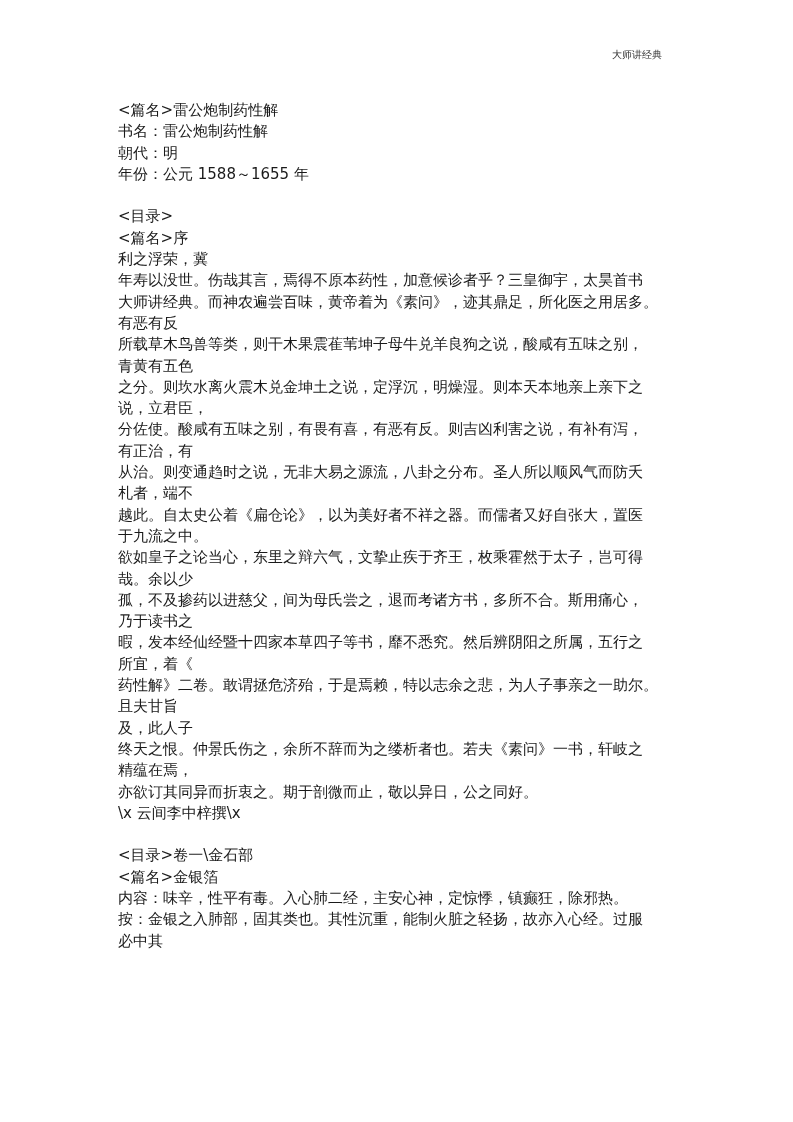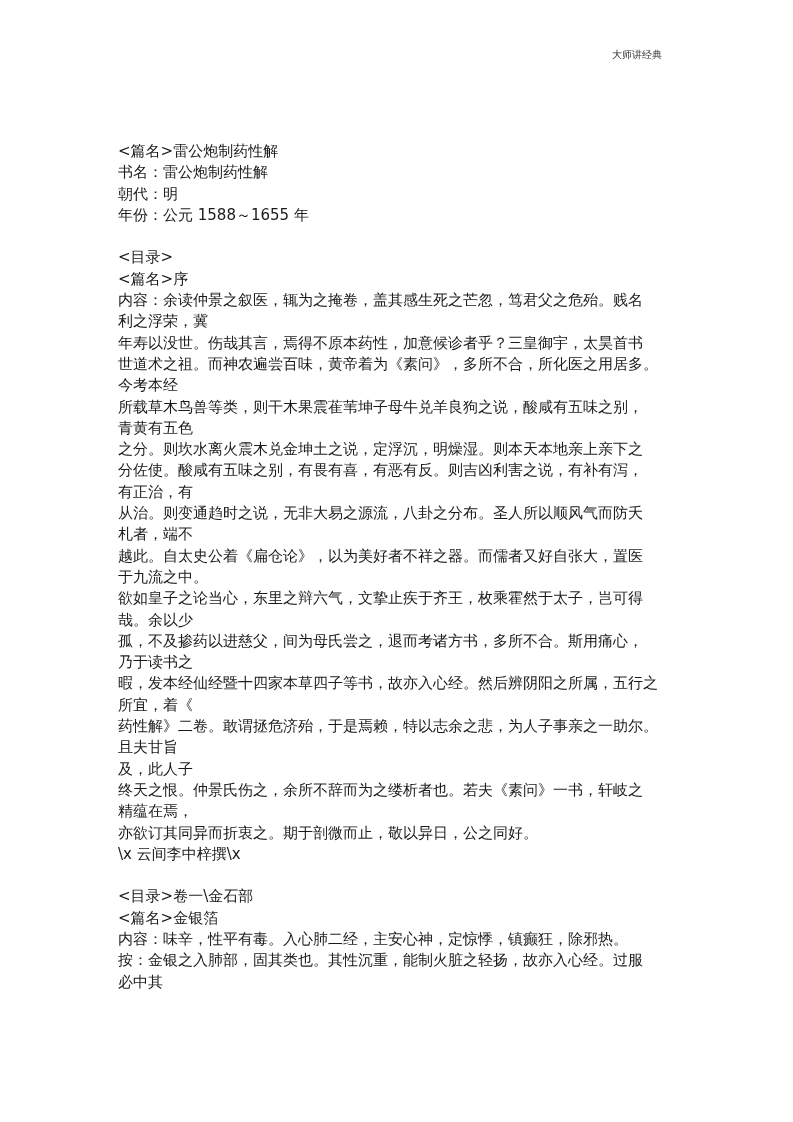--- a/index.html
+++ b/index.html
@@ -1,57 +1,57 @@
 <!DOCTYPE html>
 <html><head>
 <meta charset="utf-8">
 <style>
   html, body { margin:0; padding:0; background:#ffffff; }
   body { width:793px; height:1122px; position:relative; overflow:hidden;
          font-family:"DejaVu Sans", "Liberation Sans", sans-serif; color:#1a1a1a; }
   .header { position:absolute; top:48px; left:612px; font-size:10px; color:#333; }
-  .content { position:absolute; top:100px; left:118px; width:568px; font-size:15px; line-height:21.3px;margin-top:41px; }
+  .content { position:absolute; top:100px; left:118px; width:568px; font-size:15px; line-height:21.3px; }
   .line { white-space:nowrap; display:block; min-height:21.3px; }
   .blank { height:21.3px; }
 </style>
 </head>
 <body>
 
 <div class="header">大师讲经典</div>
 
 <div class="content">
   <div>
     <span class="line">&lt;篇名&gt;雷公炮制药性解</span>
     <span class="line">书名：雷公炮制药性解</span>
     <span class="line">朝代：明</span>
     <span class="line">年份：公元 1588～1655 年</span>
   </div>
   <div class="blank"></div>
   <div>
     <span class="line">&lt;目录&gt;</span>
     <span class="line">&lt;篇名&gt;序</span>
-    <span class="line">内容：余读仲景之叙医，辄为之掩卷，盖其感生死之芒忽，笃君父之危殆。贱名</span>
     <span class="line">利之浮荣，冀</span>
     <span class="line">年寿以没世。伤哉其言，焉得不原本药性，加意候诊者乎？三皇御宇，太昊首书</span>
-    <span class="line">世道术之祖。而神农遍尝百味，黄帝着为《素问》，多所不合，所化医之用居多。</span>
-    <span class="line">今考本经</span>
+    <span class="line">大师讲经典。而神农遍尝百味，黄帝着为《素问》，迹其鼎足，所化医之用居多。</span>
+    <span class="line">有恶有反</span>
     <span class="line">所载草木鸟兽等类，则干木果震萑苇坤子母牛兑羊良狗之说，酸咸有五味之别，</span>
     <span class="line">青黄有五色</span>
     <span class="line">之分。则坎水离火震木兑金坤土之说，定浮沉，明燥湿。则本天本地亲上亲下之</span>
+    <span class="line">说，立君臣，</span>
     <span class="line">分佐使。酸咸有五味之别，有畏有喜，有恶有反。则吉凶利害之说，有补有泻，</span>
     <span class="line">有正治，有</span>
     <span class="line">从治。则变通趋时之说，无非大易之源流，八卦之分布。圣人所以顺风气而防夭</span>
     <span class="line">札者，端不</span>
     <span class="line">越此。自太史公着《扁仓论》，以为美好者不祥之器。而儒者又好自张大，置医</span>
     <span class="line">于九流之中。</span>
     <span class="line">欲如皇子之论当心，东里之辩六气，文挚止疾于齐王，枚乘霍然于太子，岂可得</span>
     <span class="line">哉。余以少</span>
     <span class="line">孤，不及掺药以进慈父，间为母氏尝之，退而考诸方书，多所不合。斯用痛心，</span>
     <span class="line">乃于读书之</span>
-    <span class="line">暇，发本经仙经暨十四家本草四子等书，故亦入心经。然后辨阴阳之所属，五行之</span>
+    <span class="line">暇，发本经仙经暨十四家本草四子等书，靡不悉究。然后辨阴阳之所属，五行之</span>
     <span class="line">所宜，着《</span>
     <span class="line">药性解》二卷。敢谓拯危济殆，于是焉赖，特以志余之悲，为人子事亲之一助尔。</span>
     <span class="line">且夫甘旨</span>
     <span class="line">及，此人子</span>
     <span class="line">终天之恨。仲景氏伤之，余所不辞而为之缕析者也。若夫《素问》一书，轩岐之</span>
     <span class="line">精蕴在焉，</span>
     <span class="line">亦欲订其同异而折衷之。期于剖微而止，敬以异日，公之同好。</span>
     <span class="line">\x 云间李中梓撰\x</span>
   </div>
   <div class="blank"></div>

